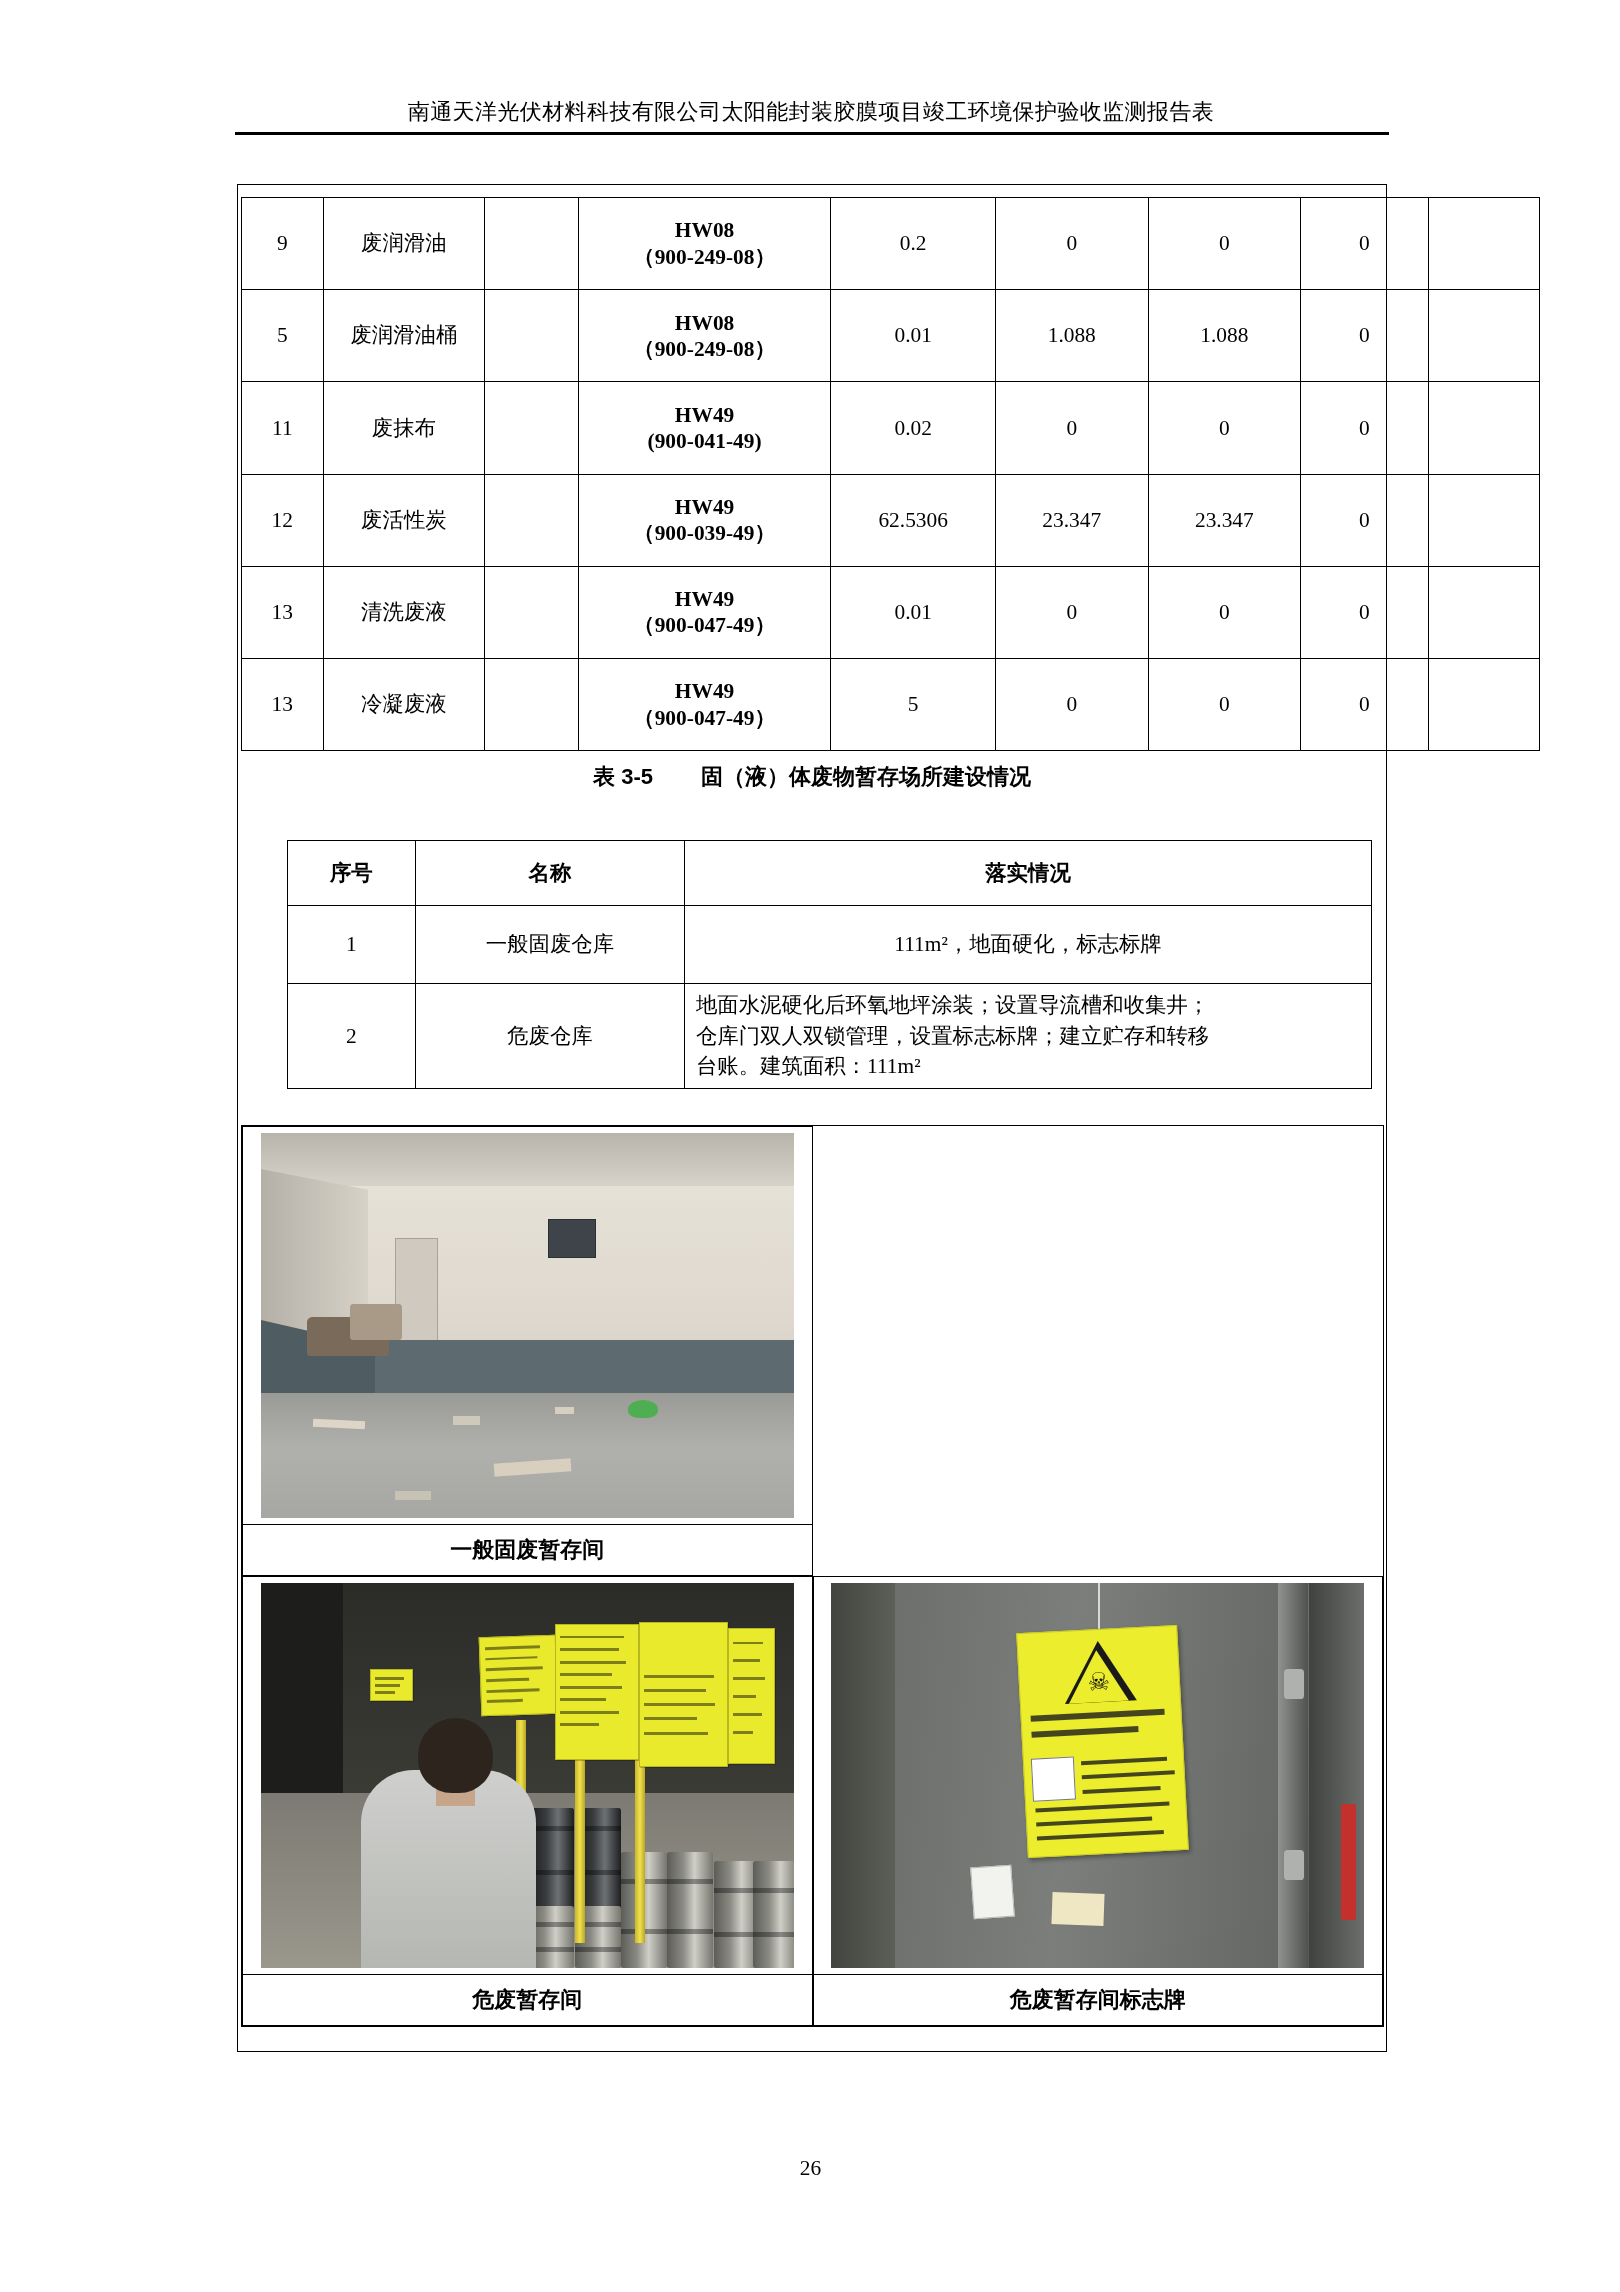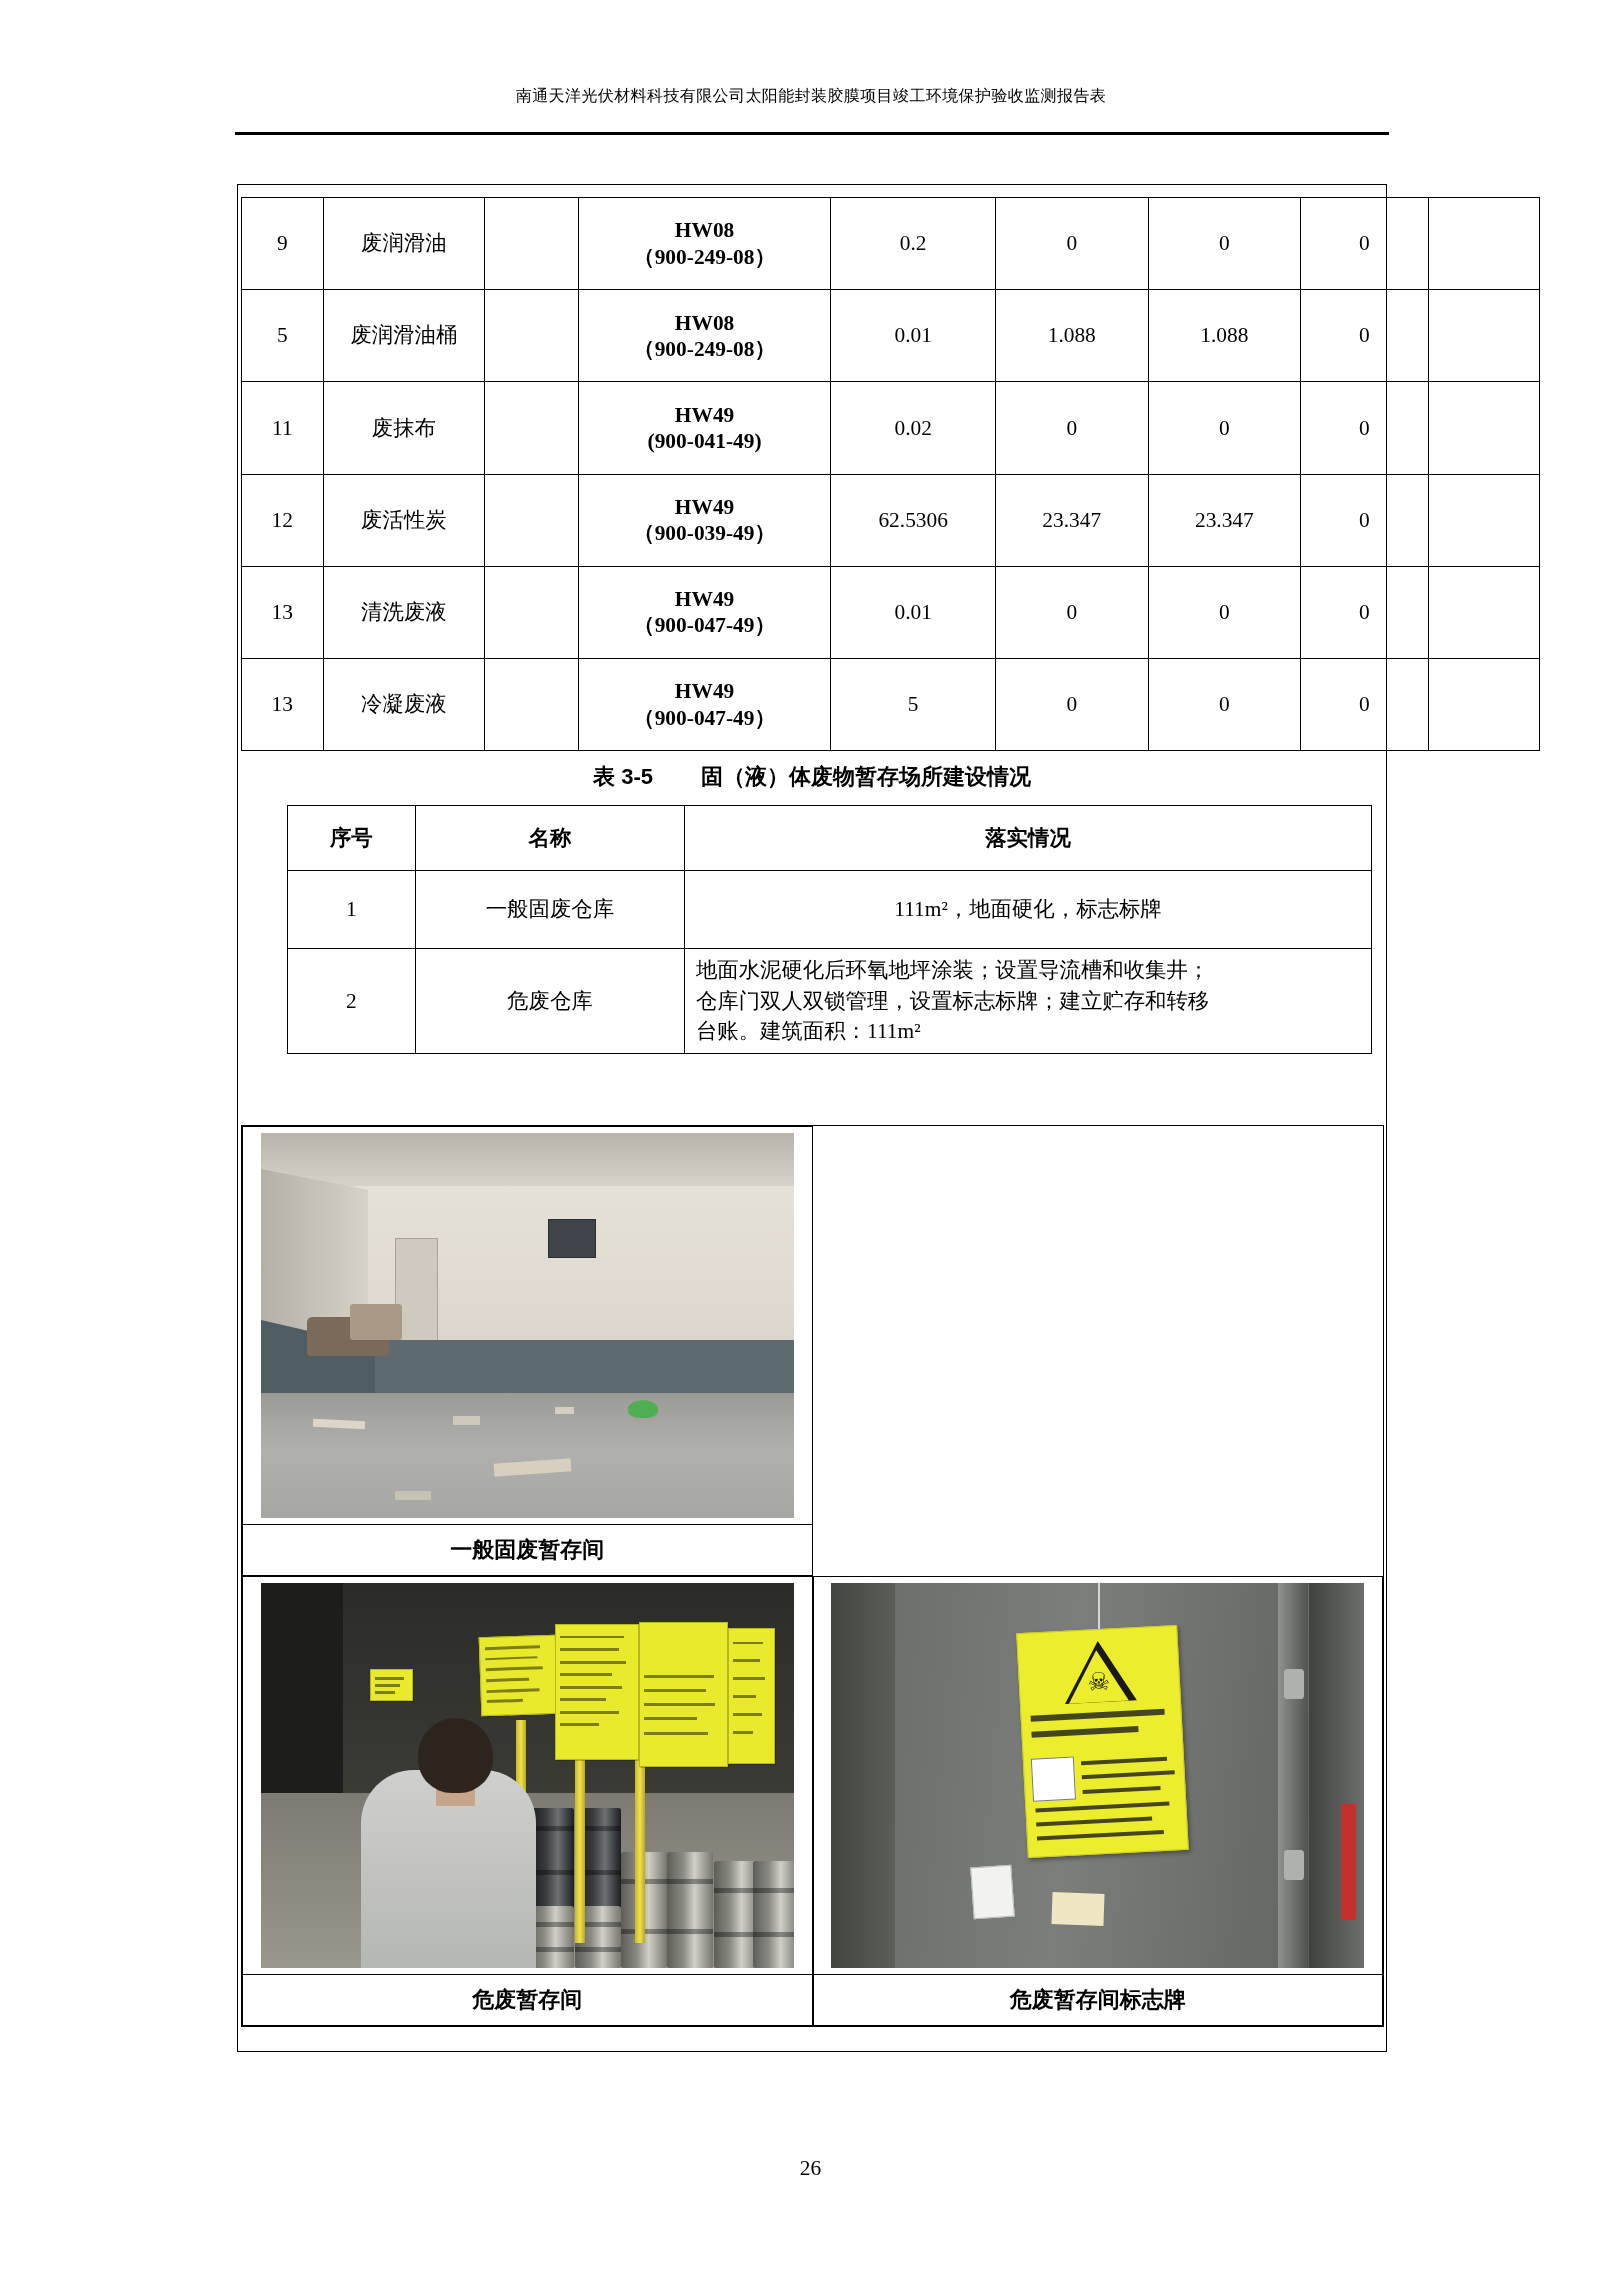--- a/index.html
+++ b/index.html
@@ -24,23 +24,24 @@
   
   .header {
     position: absolute;
     top: 86px;
     left: 232px;
     width: 1158px;
     text-align: center;
   }
   .header-title {
     font-family: Liberation Serif, serif;
-    font-size: 16px;
+    font-size: 22px;
     letter-spacing: 0.4px;
     white-space: nowrap;
+    margin-top: 11px;
   }
   .header-rule {
     position: absolute;
     top: 132px;
     left: 235px;
     width: 1154px;
     border-top: 2.7px solid #000;
     border-bottom: 0.9px solid #000;
     height: 2.7px;
     box-sizing: border-box;
@@ -100,21 +101,21 @@
     text-align: center;
     font-size: 22px;
     font-weight: bold;
     font-family: "Liberation Sans", sans-serif;
   }
   .caption35 .cap-num { margin-right: 48px; }
 
   
   .tbl-35 {
     position: absolute;
-    top: 805px;
+    top: 840px;
     left: 287px;
     width: 1050px;
   }
   .tbl-35 td {
     border: 1.8px solid #000;
     font-size: 22px;
   }
   .tbl-35 .c-no { width: 116px; }
   .tbl-35 .c-nm { width: 258px; }
   .tbl-35 .c-det { width: 675px; }

